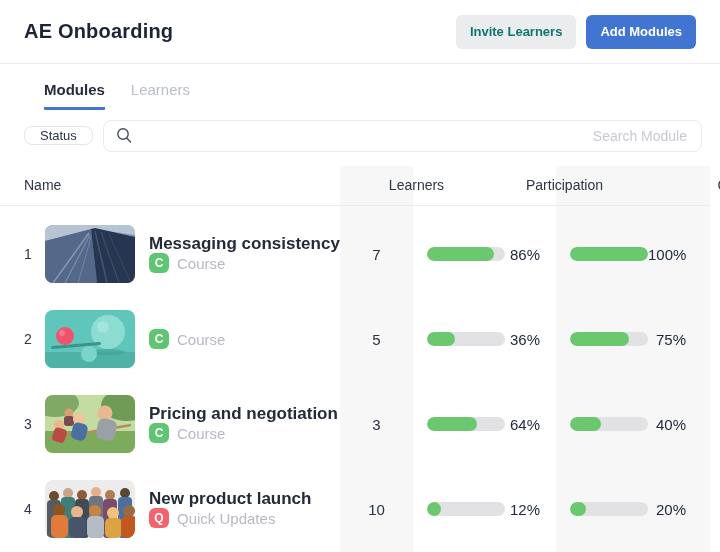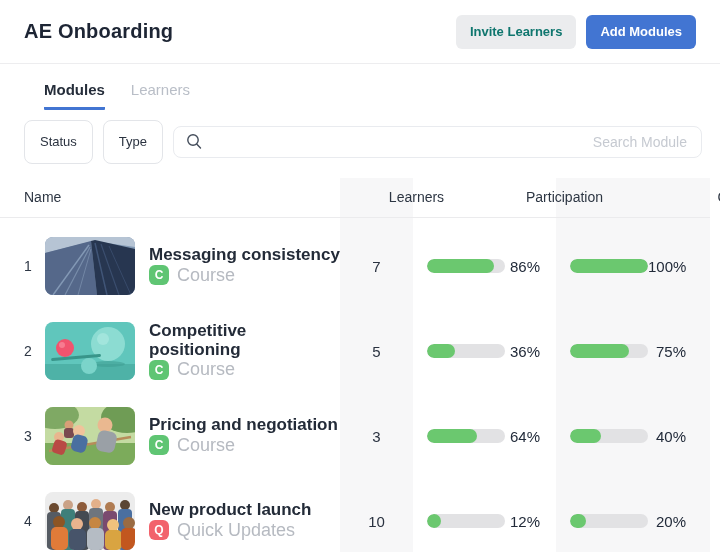--- a/index.html
+++ b/index.html
@@ -18,21 +18,21 @@
   .btn-secondary { background:#ebecee; color:#0f766e; }
   .btn-primary { background:#4275d2; color:#fff; }
   
   .tabs { display:flex; gap:26px; padding:13px 24px 0; }
   .tab { font-size:15px; color:#b9bec7; padding:4px 0 9px; cursor:pointer;
     border-bottom:3px solid transparent; border-radius:1px; }
   .tab.active { color:#252d3a; font-weight:700; border-bottom-color:#4275d2;margin-left:20px; }
   
   .filters { display:flex; gap:10px; align-items:center; padding:10px 18px 0 24px; }
   .filter-btn { font-family:inherit; background:#fff; border:1px solid #e3e5e9;
-    border-radius:8px; padding:0 15px; height:44px; font-size:13px; color:#2b3340; cursor:pointer; }
+    border-radius:8px; padding:0 15px; height:19px; font-size:13px; color:#2b3340; cursor:pointer; }
   .search-box { flex:1; display:flex; align-items:center; height:32px;
     border:1px solid #e9ebef; border-radius:8px; padding:0 12px; background:#fff; }
   .search-icon { display:flex; align-items:center; margin-right:8px; }
   .search-box input { border:none; outline:none; flex:1; font-family:inherit;
     font-size:14px; color:#39414f; text-align:right; background:transparent; }
   .search-box input::placeholder { color:#c6cad1; }
   
   .table-wrap { position:relative; margin-top:14px; width:710px; }
   .stripe { position:absolute; top:0; bottom:0; background:#f7f7f8; z-index:0; }
   .stripe-learners { left:340px; width:73px; }
@@ -49,21 +49,21 @@
   .cell-name { padding-left:18px; }
   .row-index { width:20px; text-align:center; font-size:14px; color:#2e3745; flex:none; }
   .thumb { width:90px; height:58px; border-radius:8px; overflow:hidden;
     margin:0 14px 0 7px; flex:none; }
   .thumb svg { display:block; width:100%; height:100%; }
   .row-info { display:flex; flex-direction:column; }
   .row-title { font-size:17px; font-weight:700; color:#232b38; line-height:1.1; }
   .row-type { display:flex; align-items:center; gap:8px; }
   .badge { width:20px; height:20px; border-radius:6px; color:#fff; font-size:12px;
     font-weight:700; display:flex; align-items:center; justify-content:center; flex:none; }
-  .type-label { font-size:18px; color:#b6bac1; }
+  .type-label { font-size:15px; color:#b6bac1; }
   .cell-learners { justify-content:center; font-size:15px; color:#2a3240; }
   .cell-bar { padding-left:14px; padding-right:16px; }
   .cell-bar.cell-completion-bar { padding-right:24px; }
   .bar { width:78px; height:14px; border-radius:7px; background:#e2e2e4;
     overflow:hidden; flex:none; }
   .bar-fill { height:100%; border-radius:7px; min-width:14px; }
   .pct { flex:1; text-align:right; font-size:15px; color:#222b3a; }
 </style>
 </head>
 <body>
@@ -78,21 +78,20 @@
     </div>
   </header>
 
   <nav class="tabs">
     <div class="tab active">Modules</div>
     <div class="tab">Learners</div>
   </nav>
 
   <div class="filters">
     <button class="filter-btn">Status</button>
-    <button class="filter-btn">Type</button>
     <div class="search-box">
       <span class="search-icon">
         <svg width="17" height="17" viewBox="0 0 17 17">
           <circle cx="7" cy="7" r="5.2" fill="none" stroke="#434c5a" stroke-width="1.4"></circle>
           <line x1="10.9" y1="11.3" x2="14.5" y2="15.1" stroke="#434c5a" stroke-width="1.4" stroke-linecap="round"></line>
         </svg>
       </span>
       <input type="text" placeholder="Search Module" style="">
     </div>
   </div>
@@ -158,21 +157,20 @@
                 <ellipse cx="63" cy="42" rx="17" ry="3" fill="#3f9e93" opacity=".6"></ellipse>
                 <circle cx="63" cy="22" r="17" fill="#8cdcd2"></circle>
                 <circle cx="58" cy="17" r="6" fill="#a8e7de" opacity=".8"></circle>
                 <rect x="6" y="34" width="50" height="3" rx="1.5" fill="#38958a" transform="rotate(-5 31 35)"></rect>
                 <circle cx="20" cy="26" r="9" fill="#f1536e"></circle>
                 <circle cx="17" cy="23" r="3" fill="#f77f93" opacity=".9"></circle>
                 <circle cx="44" cy="44" r="8" fill="#7bd4ca"></circle>
               </svg>
             </div>
             <div class="row-info">
-              <div class="row-title">Competitive positioning</div>
               <div class="row-type">
                 <span class="badge" style="background: rgb(95, 197, 115);">C</span>
                 <span class="type-label">Course</span>
               </div>
             </div>
           </div>
           <div class="cell cell-learners">5</div>
           <div class="cell cell-bar">
             <div class="bar">
               <div class="bar-fill" style="width: 36%; background: rgb(107, 200, 111);"></div>

